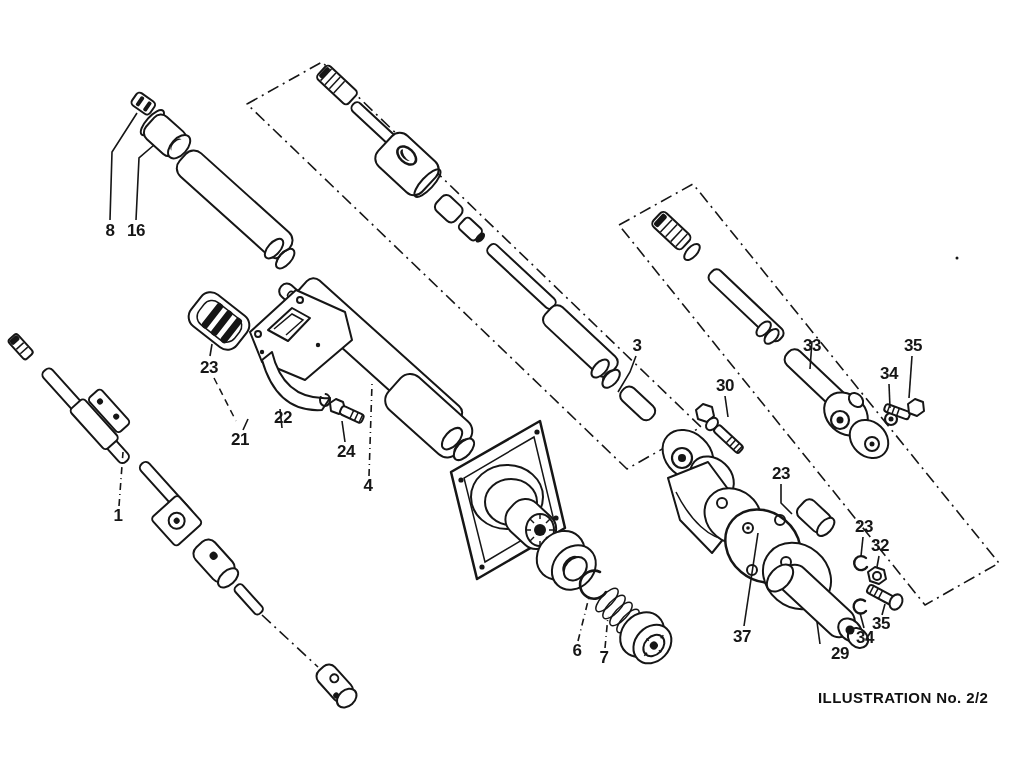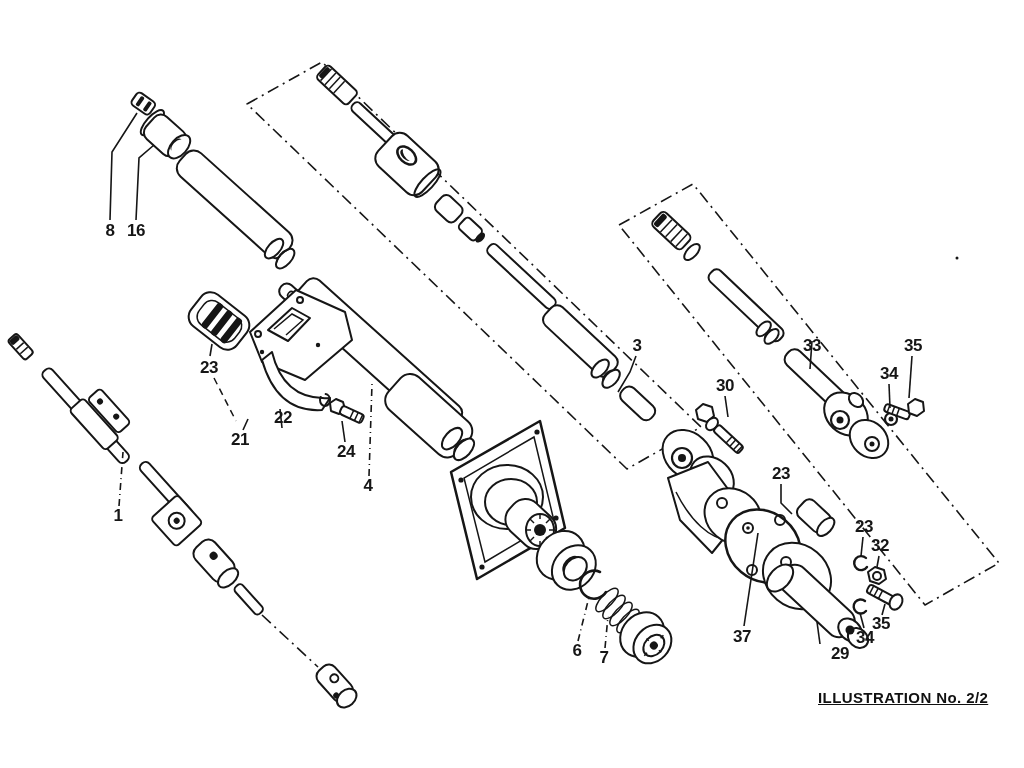--- a/index.html
+++ b/index.html
@@ -15,21 +15,21 @@
   .ph{fill:none;stroke:#161616;stroke-width:1.6;stroke-dasharray:12 5 2 5;stroke-linejoin:round;}
   .dsh{fill:none;stroke:#161616;stroke-width:1.5;stroke-dasharray:7 5;}
   .thin{fill:none;stroke:#161616;stroke-width:1.5;}
   .part-label{
     position:absolute;transform:translate(-50%,-50%);
     font-weight:700;font-size:17px;color:#161616;letter-spacing:-0.5px;
     white-space:nowrap;user-select:none;
   }
   .caption{
     position:absolute;left:818px;top:689px;width:200px;
-    font-weight:700;font-size:15px;color:#111;letter-spacing:.4px;white-space:nowrap;text-decoration:underline;
+    font-weight:700;font-size:15px;color:#111;letter-spacing:.4px;white-space:nowrap;
   }
 </style>
 </head>
 <body>
 
 <div class="stage">
 
 <svg width="1024" height="768" viewBox="0 0 1024 768">
 
   <g>

